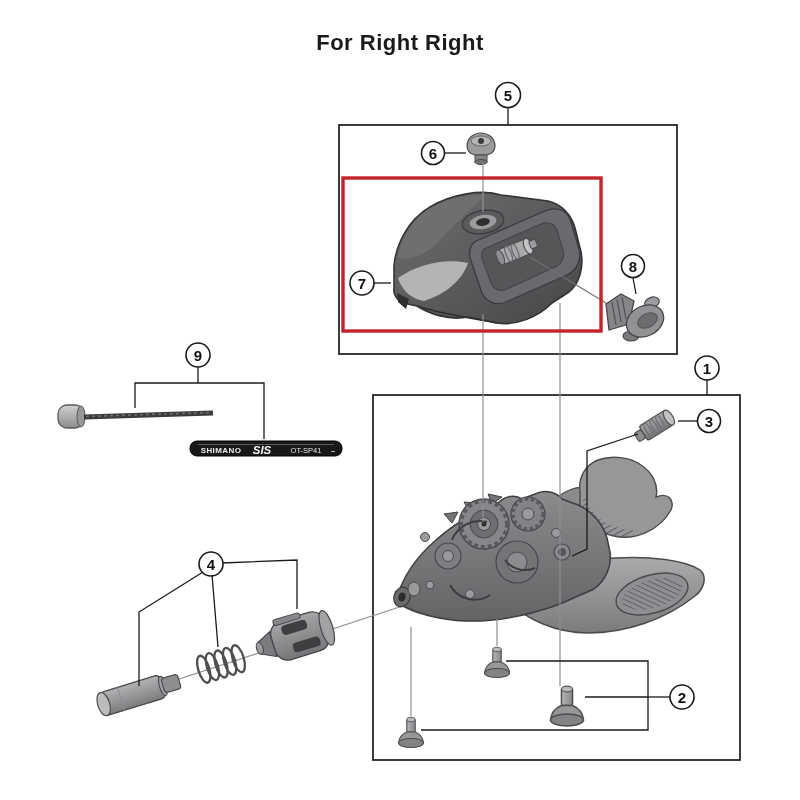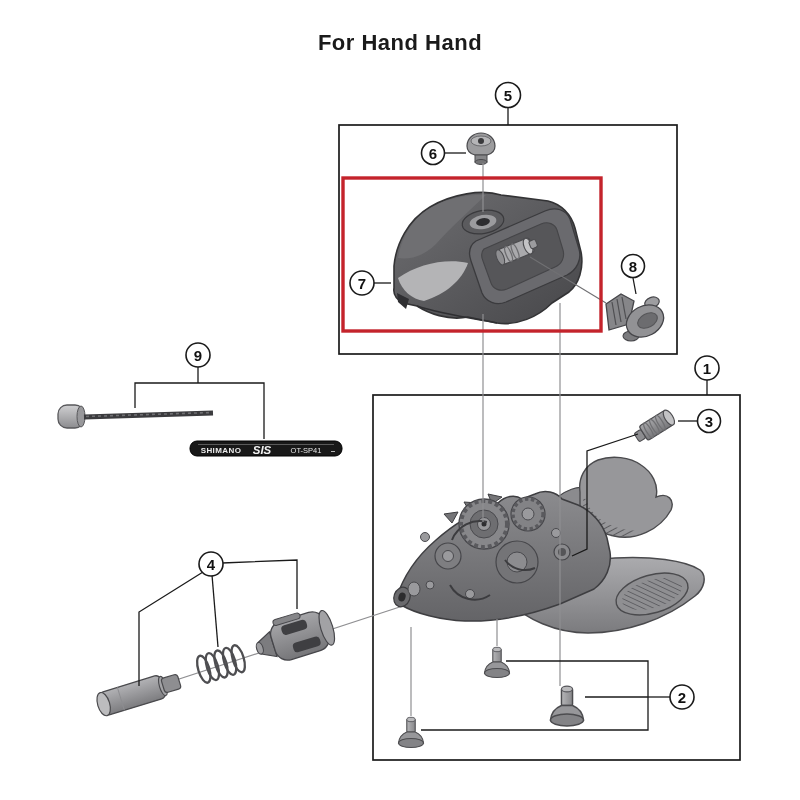--- a/index.html
+++ b/index.html
@@ -11,21 +11,21 @@
   .boxline{fill:none;stroke:#1a1a1a;stroke-width:1.7;}
   .leader{stroke:#1a1a1a;stroke-width:1.3;fill:none;}
   .align{stroke:#8f8f92;stroke-width:1.2;fill:none;}
   .callout-circle{fill:#ffffff;stroke:#1a1a1a;stroke-width:1.6;}
   .callout-num{font:bold 15px "Liberation Sans", sans-serif;fill:#111;text-anchor:middle;}
 </style>
 </head>
 <body>
 
 <div id="stage">
-  <div id="title">For Hand Hand</div>
+  <div id="title">For Right Right</div>
 
   <svg width="800" height="800" viewBox="0 0 800 800">
     <defs>
       <linearGradient id="covGrad" x1="0" y1="0" x2="1" y2="1">
         <stop offset="0" stop-color="#6e6e71"></stop>
           <stop offset="1" stop-color="#47474a"></stop>
       </linearGradient>
       <linearGradient id="bodyGrad" x1="0" y1="0" x2="0" y2="1">
         <stop offset="0" stop-color="#8b8b8e"></stop>
           <stop offset="1" stop-color="#646467"></stop>

